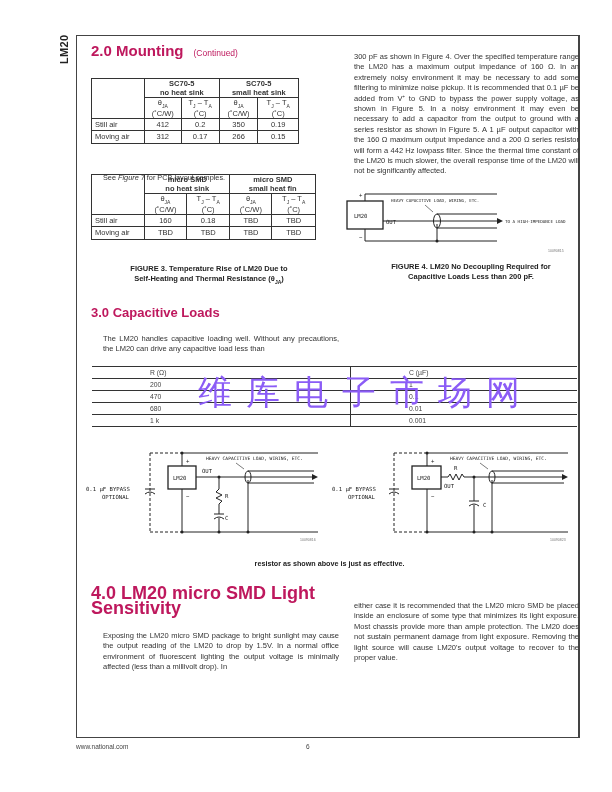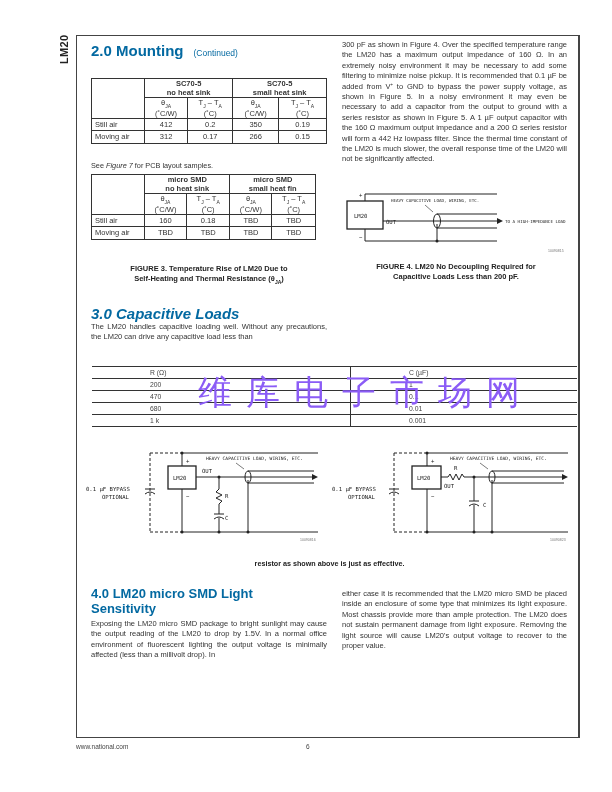--- a/index.html
+++ b/index.html
@@ -2,24 +2,24 @@
 <html><head>
 <meta charset="utf-8">
 <style>
   html, body { margin:0; padding:0; }
   body { width:612px; height:792px; background:#fff; position:relative; overflow:hidden;
          font-family:"Liberation Sans", sans-serif; color:#222; }
   .abs { position:absolute; }
   .side-label { left:58px; top:34px; font-weight:bold; font-size:11px; transform-origin:left top;
                 transform: rotate(-90deg) translate(-30px, 0); letter-spacing:0.3px; }
   .frame { left:76px; top:35px; width:501px; height:701px; border:1.3px solid #444; border-right-width:2px; border-bottom-width:1.5px; }
-  h2 { margin:0; font-weight:bold; color:#0369a1; }
+  h2 { margin:0; font-weight:bold; color:#be185d; }
   .h-mount { left:91px; top:42px; font-size:15px; }
   .h-mount .cont { font-size:8.5px; font-weight:normal; margin-left:10px; }
-  p { margin:0; }
+  p { margin:12px; }
   .body-text { font-size:7.5px; line-height:10.4px; text-align:justify; color:#333; }
   table.th { border-collapse:collapse; font-size:7.5px; color:#333; }
   table.th td { border:0.8px solid #333; text-align:center; padding:0 2px; height:11.5px; }
   table.th td.hd { font-weight:bold; }
   table.th td.lbl { text-align:left; padding-left:3px; }
   sub { font-size:5px; }
   .caption { font-weight:bold; font-size:7.5px; text-align:center; line-height:10px; color:#222; }
   table.rc { border-collapse:collapse; font-size:6.8px; color:#444; }
   table.rc td { border-bottom:0.8px solid #333; height:11px; padding:0 0 0 58px; }
   table.rc tr:first-child td { border-top:0.8px solid #333; }
@@ -30,21 +30,21 @@
   .fig-id { font-size:3.5px; fill:#777; font-family:"Liberation Sans", sans-serif; }
 </style>
 </head>
 <body>
 
 <div class="abs side-label">LM20</div>
 <div class="abs frame"></div>
 
 <h2 class="abs h-mount"><span>2.0 Mounting</span><span class="cont">(Continued)</span></h2>
 
-<table class="abs th" style="left:91px; top:78px; width:236px;">
+<table class="abs th" style="left:91px; top:78px; width:208px;">
   <tbody>
       <tr>
     <td rowspan="2" style="width:48px"></td>
     <td colspan="2" class="hd"><span>SC70-5</span><br><span>no heat sink</span></td>
     <td colspan="2" class="hd"><span>SC70-5</span><br><span>small heat sink</span></td>
   </tr>
   <tr>
     <td>θ<sub>JA</sub><br>(˚C/W)</td>
     <td>T<sub>J</sub> – T<sub>A</sub><br>(˚C)</td>
     <td>θ<sub>JA</sub><br>(˚C/W)</td>
@@ -97,21 +97,21 @@
     <td>TBD</td>
   </tr>
 </tbody>
   </table>
 
 <div class="abs caption" style="left:91px; top:264px; width:236px;">
   <span>FIGURE 3. Temperature Rise of LM20 Due to</span><br>
   <span>Self-Heating and Thermal Resistance (θ</span><sub>JA</sub><span>)</span>
 </div>
 
-<h2 class="abs" style="left:91px; top:305px; font-size:15px;font-style:italic;">3.0 Capacitive Loads</h2>
+<h2 class="abs" style="left:91px; top:305px; font-size:13px;">3.0 Capacitive Loads</h2>
 <p class="abs body-text" style="left:91px; top:322px; width:236px;">The LM20 handles capacitive loading well. Without any precautions, the LM20 can drive any capacitive load less than</p>
 
 <p class="abs body-text" style="left:342px; top:40px; width:225px;">300 pF as shown in Figure 4. Over the specified temperature range the LM20 has a maximum output impedance of 160 Ω. In an extremely noisy environment it may be necessary to add some filtering to minimize noise pickup. It is recommended that 0.1 µF be added from V⁺ to GND to bypass the power supply voltage, as shown in Figure 5. In a noisy environment it may even be necessary to add a capacitor from the output to ground with a series resistor as shown in Figure 5. A 1 µF output capacitor with the 160 Ω maximum output impedance and a 200 Ω series resistor will form a 442 Hz lowpass filter. Since the thermal time constant of the LM20 is much slower, the overall response time of the LM20 will not be significantly affected.</p>
 
 <svg class="abs" style="left:335px; top:188px;" width="240" height="70" viewBox="0 0 240 70">
   <rect x="12" y="13" width="36" height="28" fill="none" stroke="#222" stroke-width="1.3"></rect>
   <text x="19" y="30" class="diag-text">LM20</text>
   <text x="24" y="9" class="diag-text">+</text>
   <text x="24" y="51" class="diag-text">−</text>
   <text x="51" y="36" class="diag-text">OUT</text>
@@ -124,21 +124,21 @@
   <line x1="102" y1="40" x2="162" y2="40" stroke="#222"></line>
   <polygon points="162,30 168,33 162,36" fill="#222"></polygon>
   <ellipse cx="102" cy="33" rx="3.5" ry="7" fill="none" stroke="#222"></ellipse>
   <line x1="102" y1="36" x2="102" y2="53" stroke="#222"></line>
   <circle cx="102" cy="53" r="1.5" fill="#222"></circle>
   <line x1="98" y1="24" x2="90" y2="17" stroke="#222" stroke-width="0.6"></line>
   <text x="56" y="14" class="diag-text" style="font-size:4.2px">HEAVY CAPACITIVE LOAD, WIRING, ETC.</text>
   <text x="170" y="35" class="diag-text" style="font-size:4.2px">TO A HIGH-IMPEDANCE LOAD</text>
   <text x="213" y="64" class="fig-id">10090815</text>
 </svg>
-<div class="abs caption" style="left:341px; top:262px; width:230px;">
+<div class="abs caption" style="left:356px; top:262px; width:230px;">
   <span>FIGURE 4. LM20 No Decoupling Required for</span><br><span>Capacitive Loads Less than 200 pF.</span>
 </div>
 
 <table class="abs rc" style="left:92px; top:366px; width:485px;">
   <tbody>
       <tr>
     <td class="c1">R (Ω)</td>
         <td>C (µF)</td>
   </tr>
   <tr>
@@ -240,18 +240,18 @@
   <circle cx="160" cy="88" r="1.5" fill="#222"></circle>
   <line x1="156" y1="25" x2="148" y2="19" stroke="#222" stroke-width="0.6"></line>
   <text x="118" y="16" class="diag-text" style="font-size:4.6px">HEAVY CAPACITIVE LOAD, WIRING, ETC.</text>
   <text x="218" y="97" class="fig-id">10090823</text>
 </svg>
 
 <div class="abs caption" style="left:88px; top:549px; width:483px; font-size:7.2px;">
   <br><span>resistor as shown above is just as effective.</span>
 </div>
 
-<h2 class="abs" style="left:91px; top:586px; font-size:13px; line-height:15px;"><span>4.0 LM20 micro SMD Light</span><br><span>Sensitivity</span></h2>
+<h2 class="abs" style="left:91px; top:586px; font-size:18px; line-height:15px;"><span>4.0 LM20 micro SMD Light</span><br><span>Sensitivity</span></h2>
 <p class="abs body-text" style="left:91px; top:619px; width:236px;">Exposing the LM20 micro SMD package to bright sunlight may cause the output reading of the LM20 to drop by 1.5V. In a normal office environment of fluorescent lighting the output voltage is minimally affected (less than a millivolt drop). In</p>
 <p class="abs body-text" style="left:342px; top:589px; width:225px;">either case it is recommended that the LM20 micro SMD be placed inside an enclosure of some type that minimizes its light exposure. Most chassis provide more than ample protection. The LM20 does not sustain permanent damage from light exposure. Removing the light source will cause LM20's output voltage to recover to the proper value.</p>
 
 <div class="abs footer" style="left:76px; top:743px;">www.national.com</div>
 <div class="abs footer" style="left:306px; top:743px;">6</div>
 
 </body></html>

